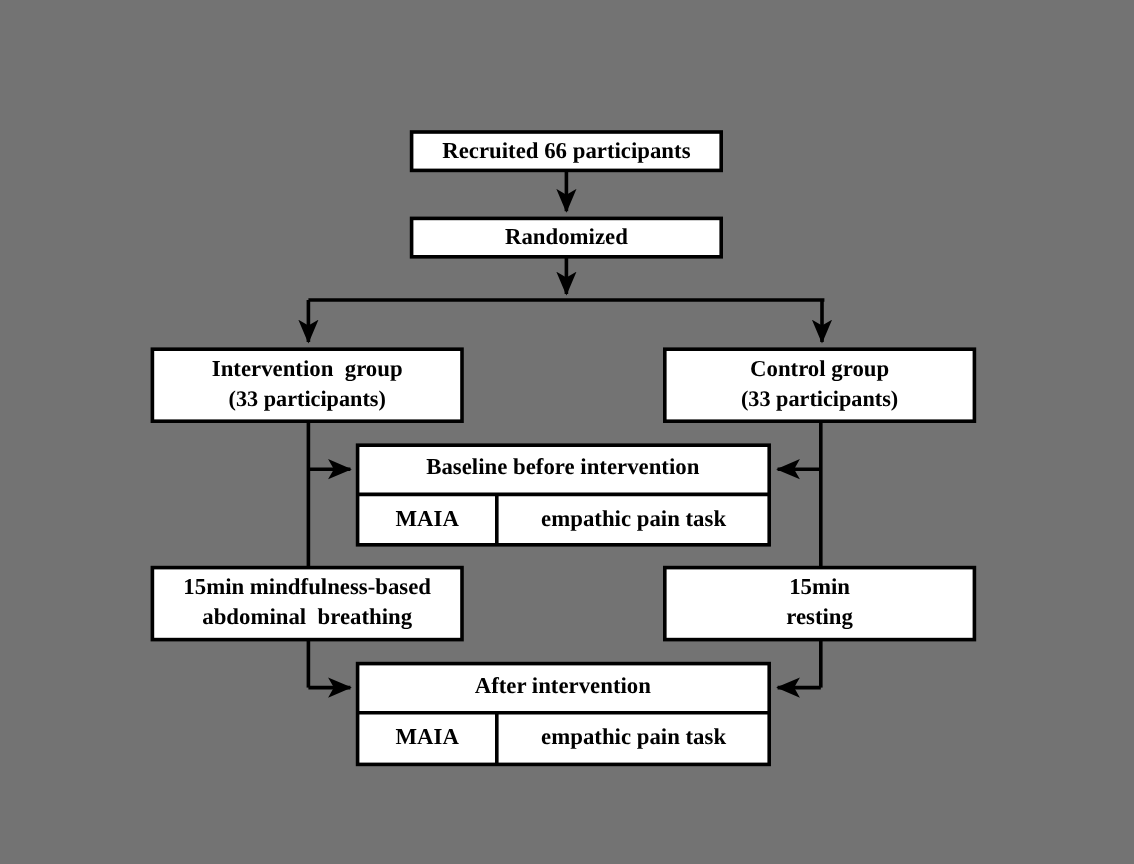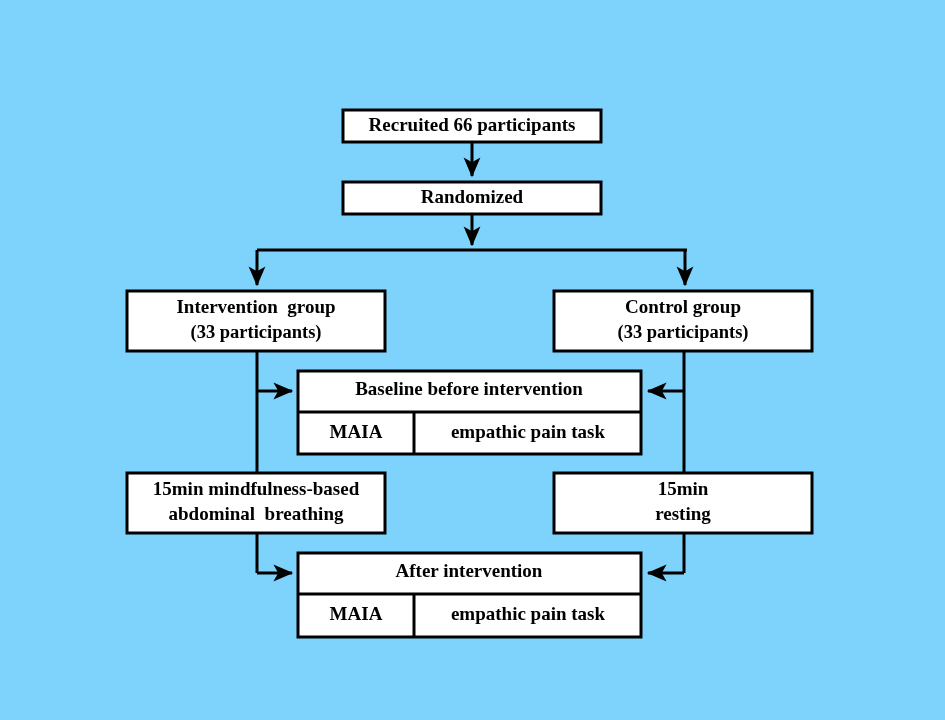--- a/index.html
+++ b/index.html
@@ -10,21 +10,21 @@
   body {
     width: 945px;
     height: 720px;
     font-family: "Liberation Serif", "DejaVu Serif", serif;
     overflow: hidden;
   }
   #flowchart-root {
     position: relative;
     width: 945px;
     height: 720px;
-    background: #7dd3fc;
+    background: #737373;
   }
   svg.chart-canvas {
     position: absolute;
     top: 0;
     left: 0;
     width: 945px;
     height: 720px;
   }
   .node-box {
     fill: #ffffff;

